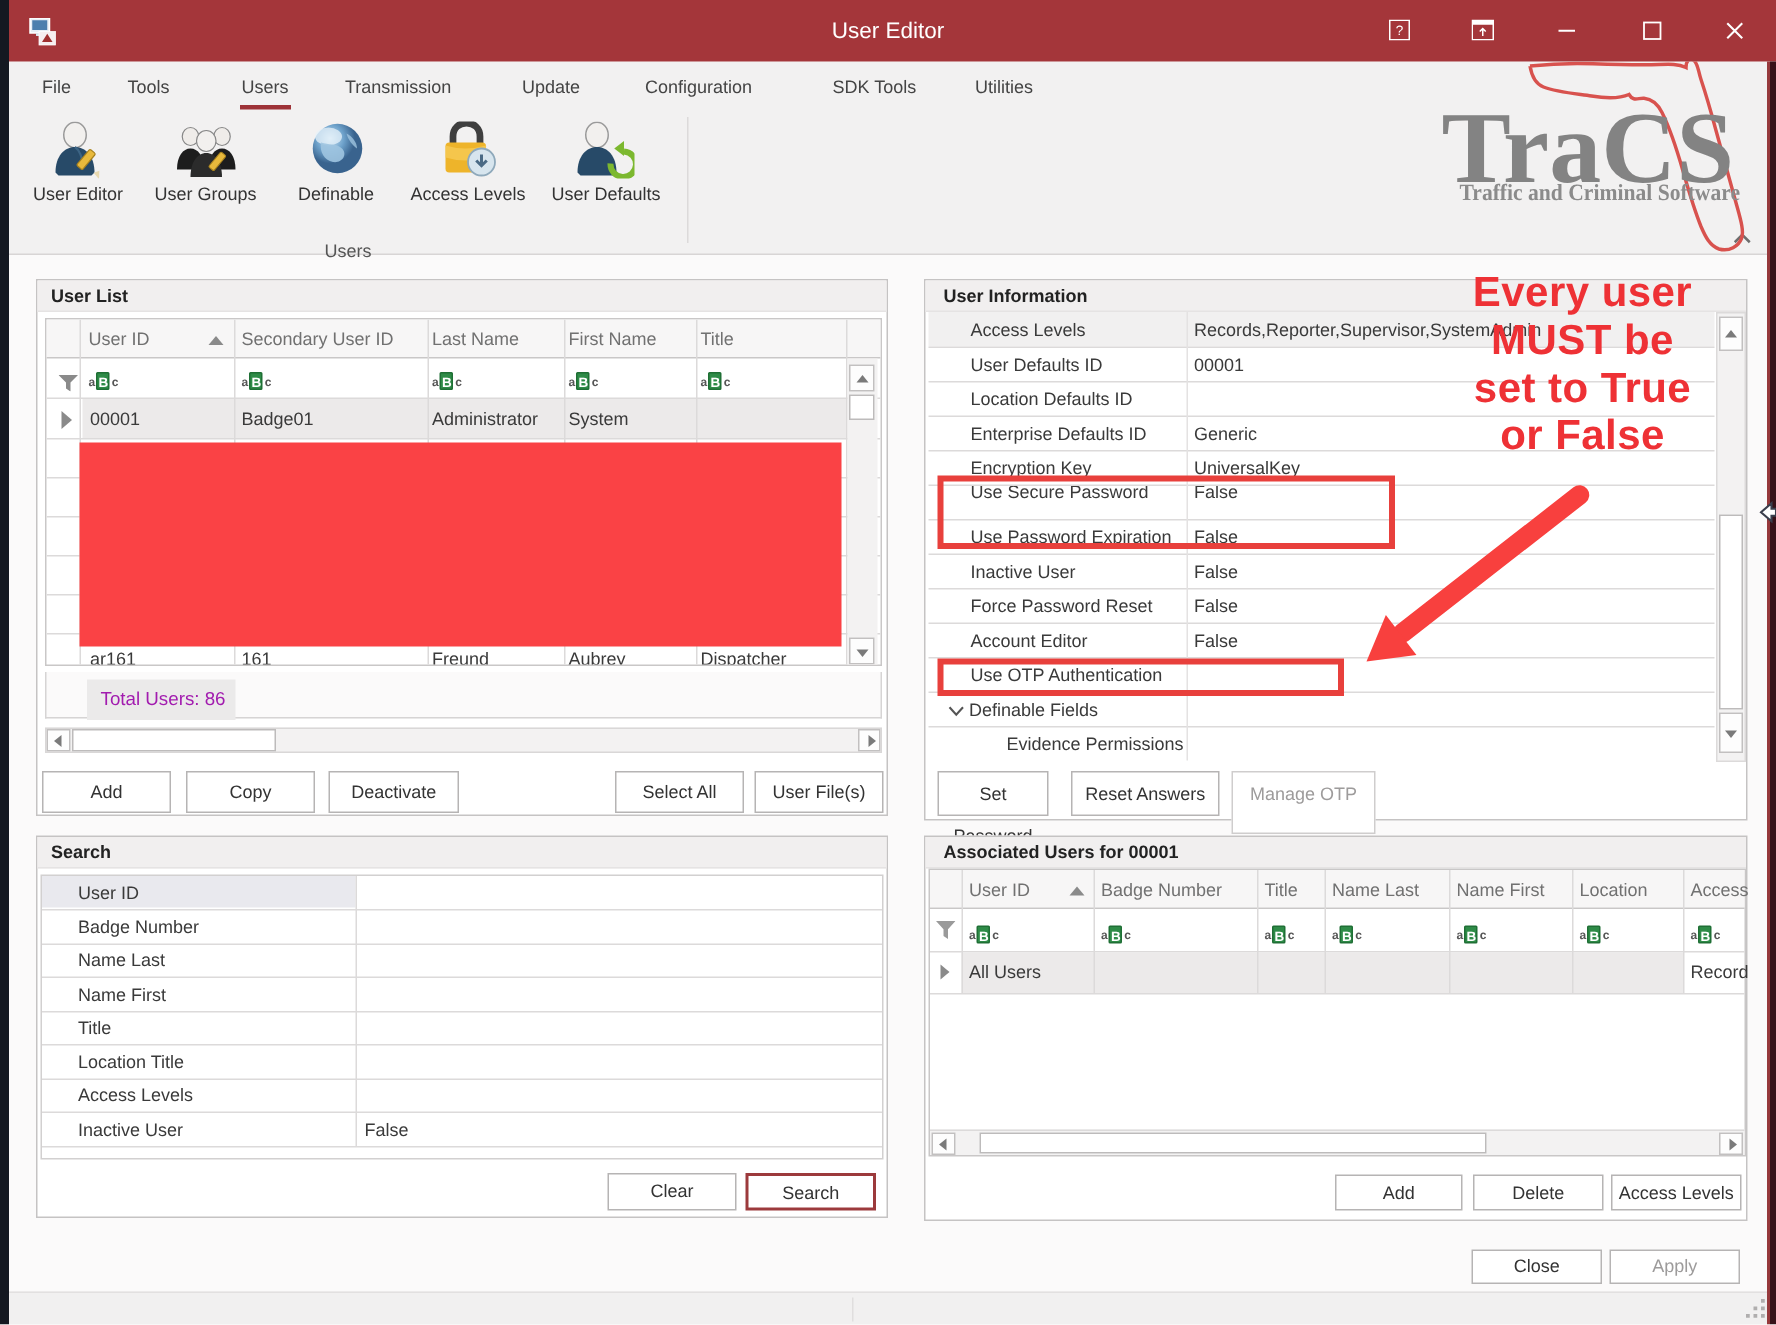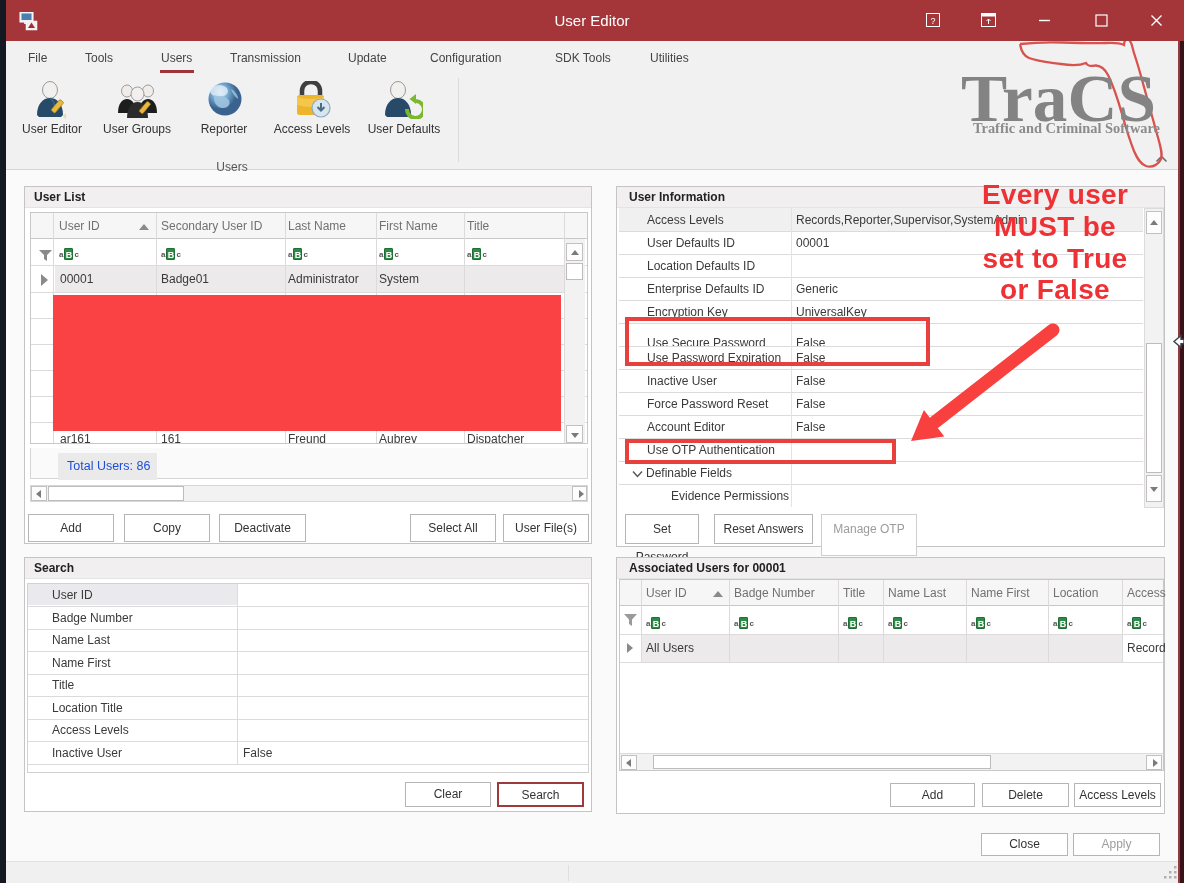--- a/index.html
+++ b/index.html
@@ -141,21 +141,21 @@
               <stop offset="0.55" stop-color="#6fa3cc"></stop>
               <stop offset="1" stop-color="#39638e"></stop>
           </radialGradient>
         </defs>
         <circle cx="19" cy="18" r="16.5" fill="url(#globe)"></circle>
         <ellipse cx="13" cy="10" rx="9" ry="6" fill="#e6f1f9" opacity="0.75"></ellipse>
         <path d="M8 14 C13 16 18 14 22 18 C26 22 22 28 16 27 C10 26 7 20 8 14 Z" fill="#9fc4e0" opacity="0.9"></path>
         <path d="M25 8 C29 10 32 14 32 18 C29 16 26 12 25 8 Z" fill="#9fc4e0" opacity="0.8"></path>
       </svg>
     </div>
-    <div class="rlabel" style="left:163px">Reporter</div>
+    <div class="rlabel" style="left:163px">Definable</div>
     <div id="icon-al" class="ricon" style="left:288px">
       <svg width="38" height="38" viewBox="0 0 38 38">
         <path d="M8 16 L8 10 C8 4.5 12 1 17 1 C22 1 26 4.5 26 10 L26 16" stroke="#3f3f3f" stroke-width="4.5" fill="none" stroke-linecap="round"></path>
         <rect x="3" y="14" width="27" height="20" rx="2.5" fill="#eeb42a"></rect>
         <path d="M3 16 Q16 20 30 16 L30 24 Q16 28 3 24 Z" fill="#f6ca55" opacity="0.8"></path>
         <circle cx="27" cy="27" r="9" fill="#d7e5ee" stroke="#8fa9bb" stroke-width="1.2"></circle>
         <path d="M27 22 L27 29 M23.5 26 L27 29.5 L30.5 26" stroke="#4a6a85" stroke-width="2" fill="none"></path>
       </svg>
     </div>
     <div class="rlabel" style="left:251px">Access Levels</div>
@@ -258,21 +258,21 @@
         </div>
       <div class="sthumb" style="left:535px;top:50px;width:17px;height:17px"></div>
       <div class="sbtn" style="left:535px;top:212px;width:17px;height:18px">
           <div style="margin:7px auto 0;width:0;height:0;border-left:4px solid transparent;border-right:4px solid transparent;border-top:5px solid #7a7a7a"></div>
         </div>
     </div>
 
     <div class="abs" style="left:28px;top:108px;width:508px;height:136px;background:#fa4245;z-index:20"></div>
 
     <div class="abs" style="left:5px;top:261px;width:558px;height:31px;border:1px solid #d6d4d4;border-top:none;background:#fbfafa">
-      <div class="abs" style="left:27px;top:5px;width:99px;height:27px;background:#ebeaea;padding:6px 0 16px 9px;color:#1d4ed8;font-size:12.5px">Total Users: 86</div>
+      <div class="abs" style="left:27px;top:5px;width:99px;height:27px;background:#ebeaea;padding:6px 0 16px 9px;color:#a21caf;font-size:12.5px">Total Users: 86</div>
     </div>
 
     <div class="abs" style="left:5px;top:298px;width:558px;height:17px;background:#f3f2f2;border:1px solid #d9d7d7">
       <div class="sbtn" style="left:0px;top:0px;width:16px;height:15px">
           <div style="margin:3px 0 0 4px;width:0;height:0;border-top:4px solid transparent;border-bottom:4px solid transparent;border-right:5px solid #7a7a7a"></div>
         </div>
       <div class="sthumb" style="left:17px;top:0px;width:136px;height:15px"></div>
       <div class="sbtn" style="left:541px;top:0px;width:15px;height:15px">
           <div style="margin:3px 0 0 6px;width:0;height:0;border-top:4px solid transparent;border-bottom:4px solid transparent;border-left:5px solid #7a7a7a"></div>
         </div>
@@ -327,21 +327,21 @@
           <span class="uilbl" style="left:28px">Location Defaults ID</span>
         </div>
       <div class="uirow" style="top:97px">
           <span class="uilbl" style="left:28px">Encryption Key</span>
           <span class="uival">UniversalKey</span>
         </div>
       <div class="uirow" style="top:74px">
           <span class="uilbl" style="left:28px">Enterprise Defaults ID</span>
           <span class="uival">Generic</span>
         </div>
-      <div class="uirow" style="top:128px">
+      <div class="uirow" style="top:113px">
           <span class="uilbl" style="left:28px">Use Secure Password</span>
           <span class="uival">False</span>
         </div>
       <div class="uirow" style="top:143px">
           <span class="uilbl" style="left:28px">Use Password Expiration</span>
           <span class="uival">False</span>
         </div>
       <div class="uirow" style="top:166px">
           <span class="uilbl" style="left:28px">Inactive User</span>
           <span class="uival">False</span>

